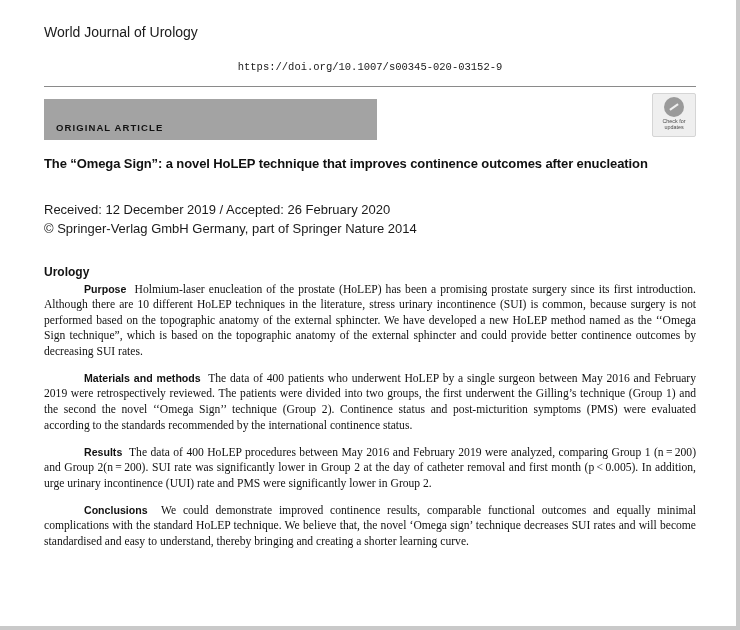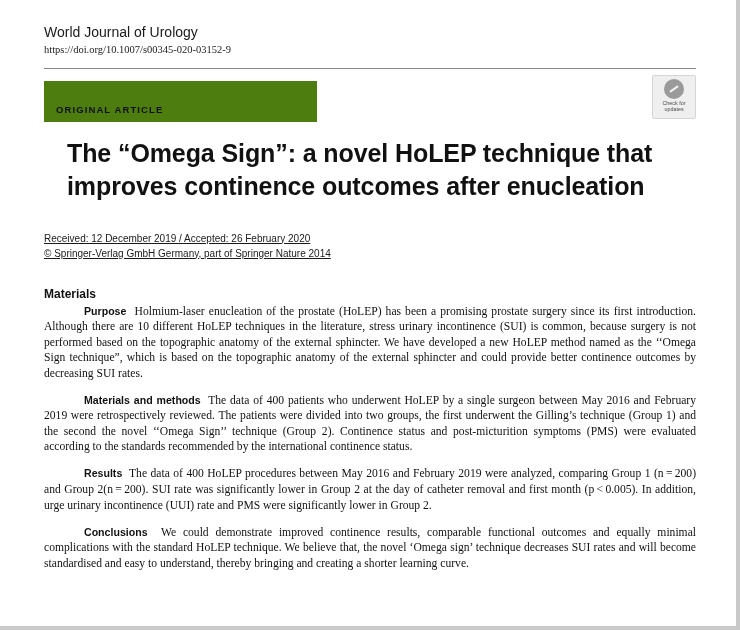--- a/index.html
+++ b/index.html
@@ -21,46 +21,47 @@
     box-sizing: border-box;
     padding: 22px 44px 0 44px;
   }
   .journal-line {
     font-family: "Liberation Sans", sans-serif;
     font-size: 14px;
     color: #1a1a1a;
     line-height: 1.45;
   }
   .doi-line {
-    font-family: Liberation Serif, serif;
+    font-family: Liberation Mono, monospace;
     font-size: 10.5px;
     color: #1a1a1a;
     line-height: 1.45;
-    margin-top: 0;
+    margin-top: 18px;
+    text-align: center;
   }
   .rule {
     border: none;
     border-top: 1px solid #8a8a8a;
     margin: 10px 0 0 0;
   }
   .artype-row {
     position: relative;
     margin-top: 12px;
     height: 26px;
   }
   .artype {
     display: inline-block;
-    background: #4d7c0f;
+    background: #a3a3a3;
     color: #111;
     font-family: "Liberation Sans", sans-serif;
     font-size: 9.5px;
     font-weight: bold;
     letter-spacing: 1.1px;
     padding: 23px 10px 7px 12px;
-    width: 273px;
+    width: 333px;
     box-sizing: border-box;
   }
   .crossmark {
     position: absolute;
     right: 0;
     top: -6px;
     width: 44px;
     height: 44px;
     background: #efefef;
     border: 1px solid #d5d5d5;
@@ -89,48 +90,46 @@
   }
   .crossmark .cm-t1, .crossmark .cm-t2 {
     font-family: "Liberation Sans", sans-serif;
     font-size: 5.4px;
     color: #4a4a4a;
     line-height: 1.25;
     display: block;
   }
   .title {
     font-family: "Liberation Sans", sans-serif;
-    font-size: 25px;
+    font-size: 13px;
     font-weight: bold;
     color: #111;
     line-height: 1.32;
     margin-top: 30px;
     letter-spacing: -0.1px;
-    margin-left: 23px;
   }
   .authors {
     font-family: "Liberation Sans", sans-serif;
     font-size: 11.5px;
     font-weight: bold;
     color: #111;
     line-height: 1.55;
     margin-top: 28px;
   }
   .authors sup {
     font-size: 7.5px;
     font-weight: bold;
     vertical-align: super;
   }
   .dates {
     font-family: "Liberation Sans", sans-serif;
-    font-size: 10px;
+    font-size: 13px;
     color: #1a1a1a;
     line-height: 1.5;
     margin-top: 28px;
-    text-decoration: underline;
   }
   .abstract-head {
     font-family: "Liberation Sans", sans-serif;
     font-size: 12px;
     font-weight: bold;
     color: #111;
     margin-top: 26px;
   }
   .abs-p {
     font-family: "Liberation Serif", serif;
@@ -183,21 +182,21 @@
   </div>
 
   <div class="title">The “Omega Sign”: a novel HoLEP technique that improves continence outcomes after enucleation</div>
 
 
   <div class="dates">
     <div>Received: 12 December 2019 / Accepted: 26 February 2020</div>
     <div>© Springer-Verlag GmbH Germany, part of Springer Nature 2014</div>
   </div>
 
-  <div class="abstract-head">Materials</div>
+  <div class="abstract-head">Urology</div>
 
   <p class="abs-p"><span class="lbl">Purpose</span>&nbsp; <span>Holmium-laser enucleation of the prostate (HoLEP) has been a promising prostate surgery since its first introduction. Although there are 10 different HoLEP techniques in the literature, stress urinary incontinence (SUI) is common, because surgery is not performed based on the topographic anatomy of the external sphincter. We have developed a new HoLEP method named as the ‘‘Omega Sign technique”, which is based on the topographic anatomy of the external sphincter and could provide better continence outcomes by decreasing SUI rates.</span></p>
 
   <p class="abs-p"><span class="lbl">Materials and methods</span>&nbsp; <span>The data of 400 patients who underwent HoLEP by a single surgeon between May 2016 and February 2019 were retrospectively reviewed. The patients were divided into two groups, the first underwent the Gilling’s technique (Group 1) and the second the novel ‘‘Omega Sign’’ technique (Group 2). Continence status and post-micturition symptoms (PMS) were evaluated according to the standards recommended by the international continence status.</span></p>
 
   <p class="abs-p"><span class="lbl">Results</span>&nbsp; <span>The data of 400 HoLEP procedures between May 2016 and February 2019 were analyzed, comparing Group 1 (n = 200) and Group 2(n = 200). SUI rate was significantly lower in Group 2 at the day of catheter removal and first month (p &lt; 0.005). In addition, urge urinary incontinence (UUI) rate and PMS were significantly lower in Group 2.</span></p>
 
   <p class="abs-p"><span class="lbl">Conclusions</span>&nbsp; <span>We could demonstrate improved continence results, comparable functional outcomes and equally minimal complications with the standard HoLEP technique. We believe that, the novel ‘Omega sign’ technique decreases SUI rates and will become standardised and easy to understand, thereby bringing and creating a shorter learning curve.</span></p>
 
   <div class="edge-right"></div>

